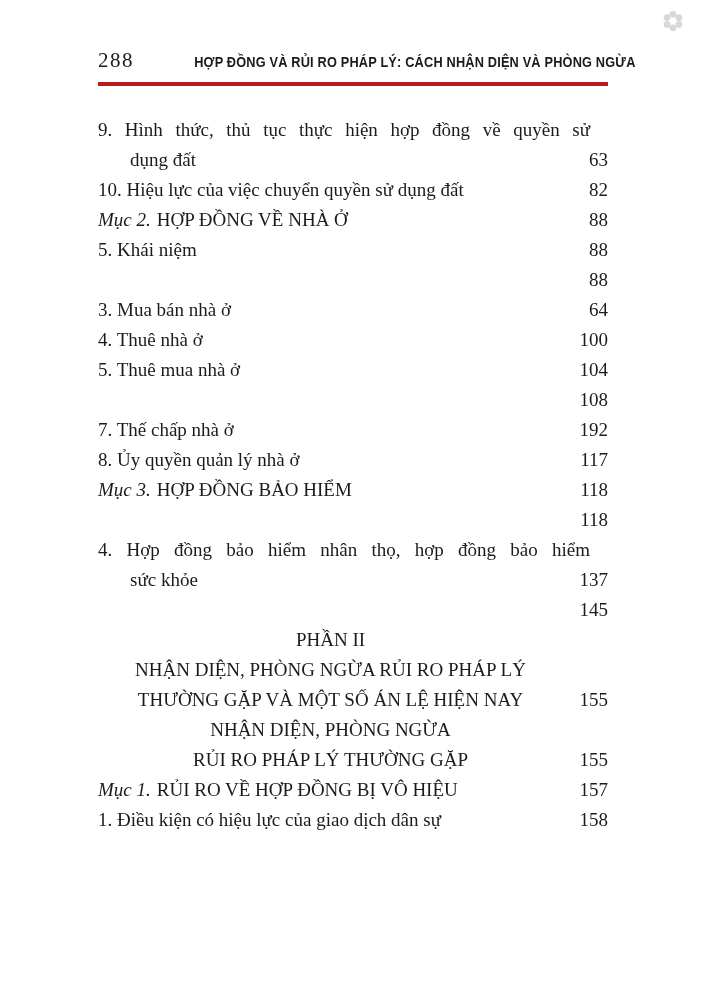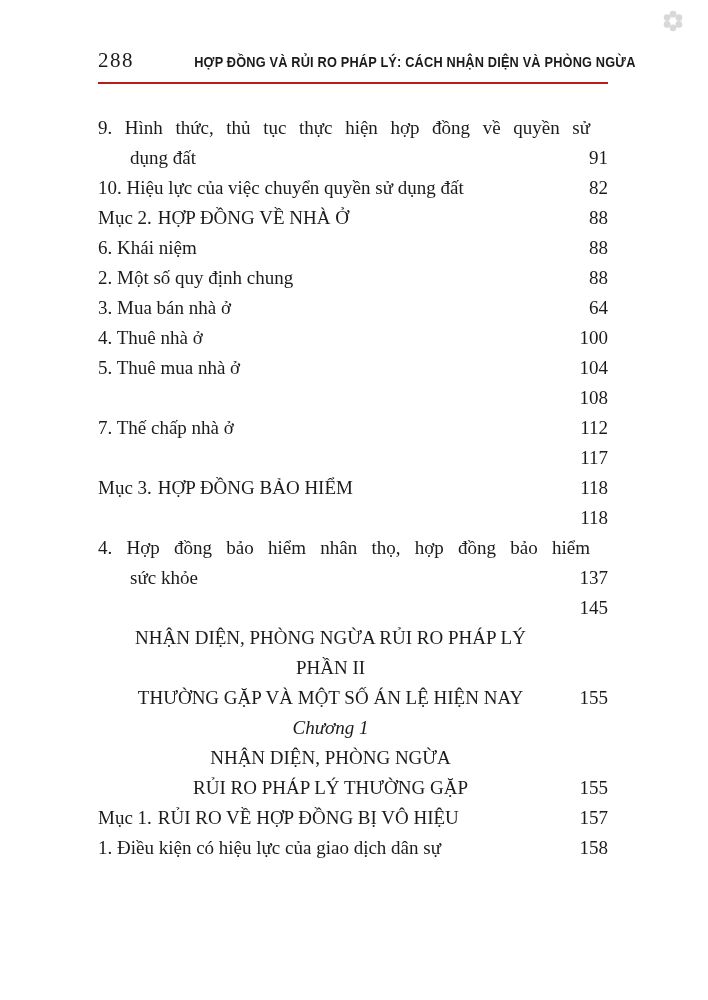--- a/index.html
+++ b/index.html
@@ -14,21 +14,21 @@
   }
   .corner-icon {
     position:absolute; top:10px; right:24px;
     width:22px; height:22px;
   }
   .content {
     position:absolute; left:98px; top:48px; width:510px;
   }
   .header {
     display:flex; align-items:baseline; justify-content:space-between;
-    border-bottom:2px solid #b91c1c;
+    border-bottom:4px solid #b91c1c;
     padding-bottom:9px;
   }
   .page-number {
     font-size:21px; letter-spacing:1.5px;
   }
   .running-title {
     display:inline-block;
     font-family:"Liberation Sans", sans-serif;
     font-weight:700;
     font-size:14.5px;
@@ -38,21 +38,21 @@
     transform-origin:right bottom;
   }
   .toc { margin-top:29px; }
   .row {
     display:flex; align-items:flex-start;
     height:30px; line-height:30px;
     font-size:19px;
   }
   .row .txt { white-space:nowrap; }
   .row .num { margin-left:auto; text-align:right; min-width:45px; }
-  .row.muc .prefix { margin-right:6px; }
+  .row.muc .prefix { font-style:italic; margin-right:6px; }
   .row.wrap-first .txt {
     flex:1; white-space:normal;
     text-align:justify; text-align-last:justify;
     margin-right:18px;
   }
   .row.wrap-second .txt { padding-left:32px; }
   .row.center .txt, .row.center-italic .txt {
     flex:1; text-align:center;
   }
   .row.center-italic .txt { font-style:italic; }
@@ -79,59 +79,59 @@
       <span class="page-number">288</span>
       <span class="running-title">HỢP ĐỒNG VÀ RỦI RO PHÁP LÝ: CÁCH NHẬN DIỆN VÀ PHÒNG NGỪA</span>
     </div>
 
     <div class="toc" id="toc">
         <div class="row wrap-first">
           <span class="txt">9. Hình thức, thủ tục thực hiện hợp đồng về quyền sử</span>
         </div>
         <div class="row wrap-second">
           <span class="txt">dụng đất</span>
-          <span class="num">91</span>
+          <span class="num">63</span>
         </div>
         <div class="row entry">
           <span class="txt">10. Hiệu lực của việc chuyển quyền sử dụng đất</span>
           <span class="num">82</span>
         </div>
         <div class="row muc">
           <span class="prefix">Mục 2.</span>
           <span class="txt">HỢP ĐỒNG VỀ NHÀ Ở</span>
           <span class="num">88</span>
         </div>
         <div class="row entry">
-          <span class="txt">6. Khái niệm</span>
+          <span class="txt">5. Khái niệm</span>
           <span class="num">88</span>
         </div>
         <div class="row entry">
-          <span class="txt">2. Một số quy định chung</span>
           <span class="num">88</span>
         </div>
         <div class="row entry">
           <span class="txt">3. Mua bán nhà ở</span>
           <span class="num">64</span>
         </div>
         <div class="row entry">
           <span class="txt">4. Thuê nhà ở</span>
           <span class="num">100</span>
         </div>
         <div class="row entry">
           <span class="txt">5. Thuê mua nhà ở</span>
           <span class="num">104</span>
         </div>
         <div class="row entry">
           <span class="num">108</span>
         </div>
         <div class="row entry">
           <span class="txt">7. Thế chấp nhà ở</span>
-          <span class="num">112</span>
+          <span class="num">192</span>
         </div>
         <div class="row entry">
+          <span class="txt">8. Ủy quyền quản lý nhà ở</span>
           <span class="num">117</span>
         </div>
         <div class="row muc">
           <span class="prefix">Mục 3.</span>
           <span class="txt">HỢP ĐỒNG BẢO HIỂM</span>
           <span class="num">118</span>
         </div>
         <div class="row entry">
           <span class="num">118</span>
         </div>
@@ -139,34 +139,30 @@
           <span class="txt">4. Hợp đồng bảo hiểm nhân thọ, hợp đồng bảo hiểm</span>
         </div>
         <div class="row wrap-second">
           <span class="txt">sức khỏe</span>
           <span class="num">137</span>
         </div>
         <div class="row wrap-second">
           <span class="num">145</span>
         </div>
         <div class="row center">
-          <span class="txt">NHẬN DIỆN, PHÒNG NGỪA RỦI RO PHÁP LÝ</span>
+          <span class="txt">PHẦN II</span>
           <span class="num"></span>
         </div>
         <div class="row center">
-          <span class="txt">PHẦN II</span>
+          <span class="txt">NHẬN DIỆN, PHÒNG NGỪA RỦI RO PHÁP LÝ</span>
           <span class="num"></span>
         </div>
         <div class="row center">
           <span class="txt">THƯỜNG GẶP VÀ MỘT SỐ ÁN LỆ HIỆN NAY</span>
           <span class="num">155</span>
-        </div>
-        <div class="row center-italic">
-          <span class="txt">Chương 1</span>
-          <span class="num"></span>
         </div>
         <div class="row center">
           <span class="txt">NHẬN DIỆN, PHÒNG NGỪA</span>
           <span class="num"></span>
         </div>
         <div class="row center">
           <span class="txt">RỦI RO PHÁP LÝ THƯỜNG GẶP</span>
           <span class="num">155</span>
         </div>
         <div class="row muc">

